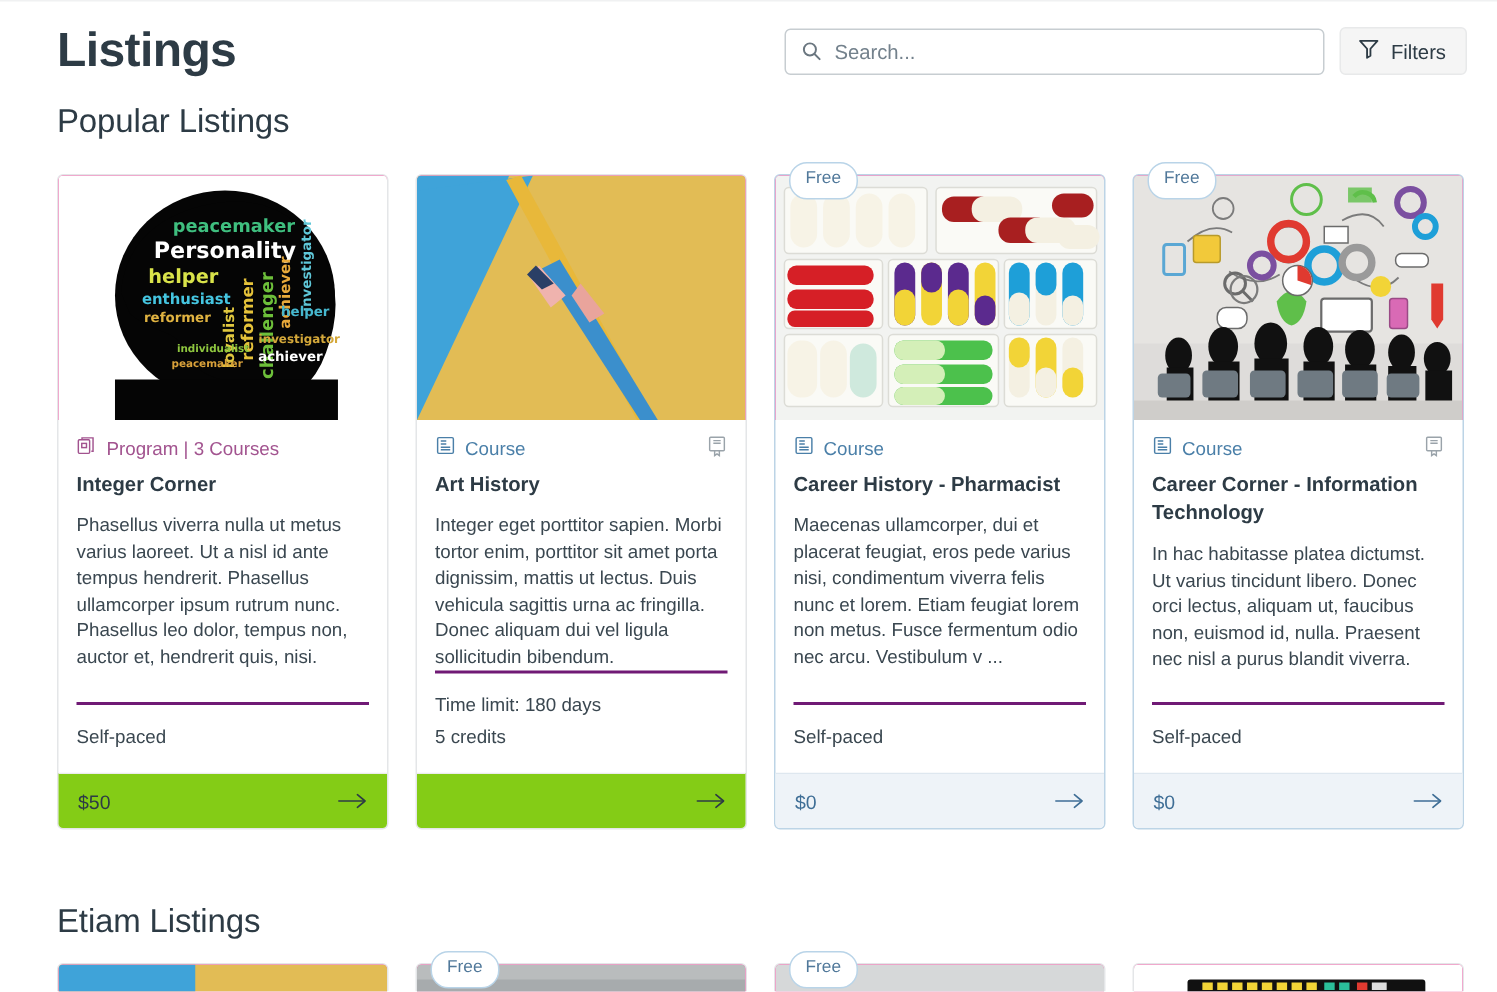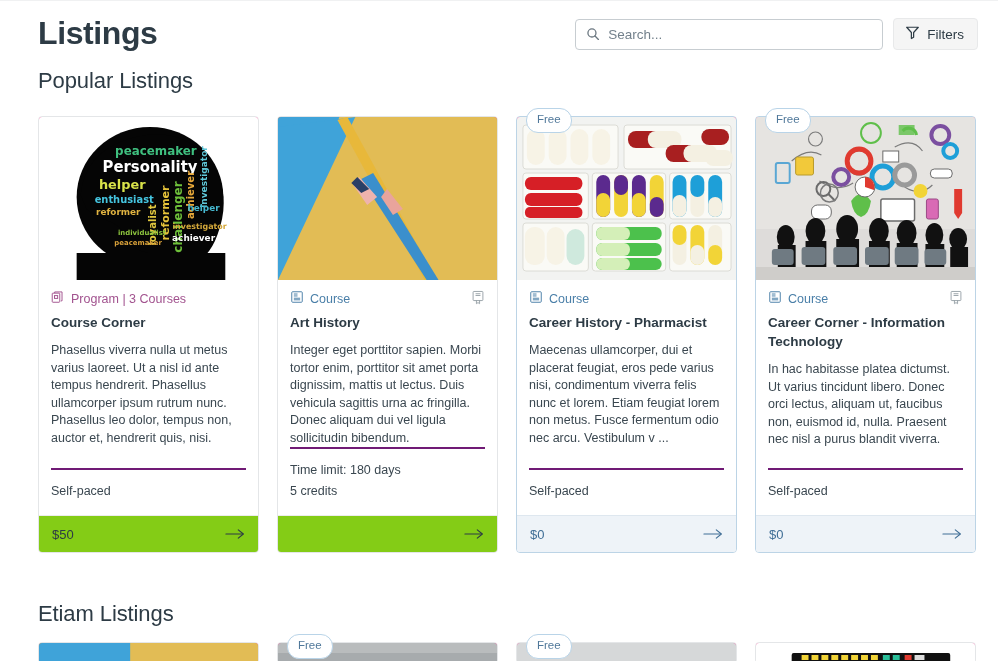--- a/index.html
+++ b/index.html
@@ -36,21 +36,21 @@
   }
   .header-right {
     position: absolute;
     top: 8px; right: 0;
     display: flex;
     align-items: center;
     gap: 10px;
   }
   .search-wrap {
     position: relative;
-    width: 308px; height: 31px;
+    width: 360px; height: 31px;
     background: #ffffff;
     border: 1px solid #c7cdd1;
     border-radius: 4px;
     display: flex;
     align-items: center;
   }
   .search-icon {
     position: absolute;
     left: 10px; top: 50%;
     transform: translateY(-50%);
@@ -280,21 +280,21 @@
       <div class="card-kicker kicker-program">
         <span>
     <svg width="14" height="14" viewBox="0 0 16 16" fill="none" stroke="currentColor" stroke-width="1.1">
       <rect x="1.4" y="3.6" width="8.6" height="10.4" rx="0.8"></rect>
       <path d="M4.2 3.6V2.2h8.4v10.2h-1.3"></path>
       <rect x="4.0" y="6.4" width="3.6" height="3.2"></rect>
     </svg></span>
         <span>Program | 3 Courses</span>
 
       </div>
-      <div class="card-title">Course Corner</div>
+      <div class="card-title">Integer Corner</div>
       <div class="card-desc">Phasellus viverra nulla ut metus varius laoreet. Ut a nisl id ante tempus hendrerit. Phasellus ullamcorper ipsum rutrum nunc. Phasellus leo dolor, tempus non, auctor et, hendrerit quis, nisi.</div>
       <div class="card-meta">
             <div>Self-paced</div>
           </div>
     </div>
     <div class="card-footer">
       <span>$50</span>
       <span class="arrow">
     <svg width="20" height="12" viewBox="0 0 22 12" fill="none" stroke="currentColor" stroke-width="1.2">
       <line x1="1" y1="6" x2="19.6" y2="6" stroke-linecap="round"></line>

